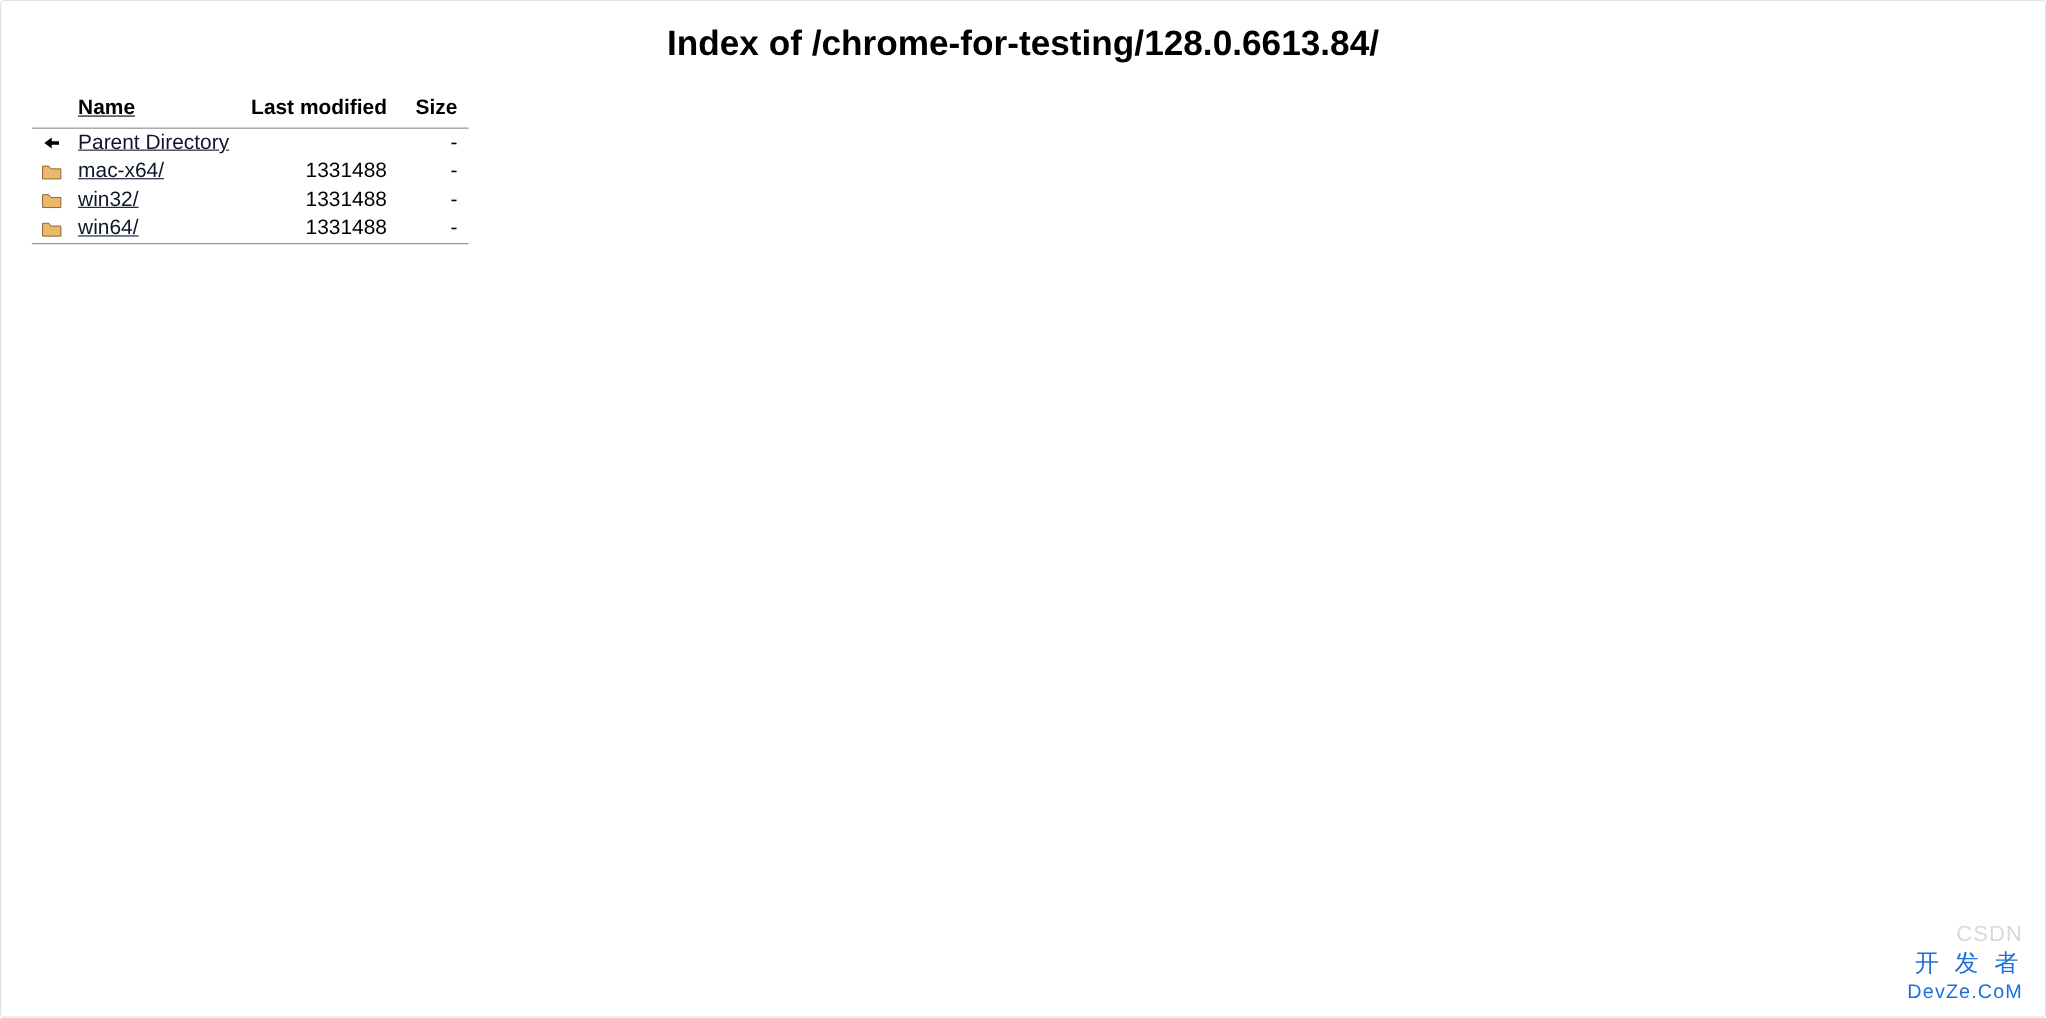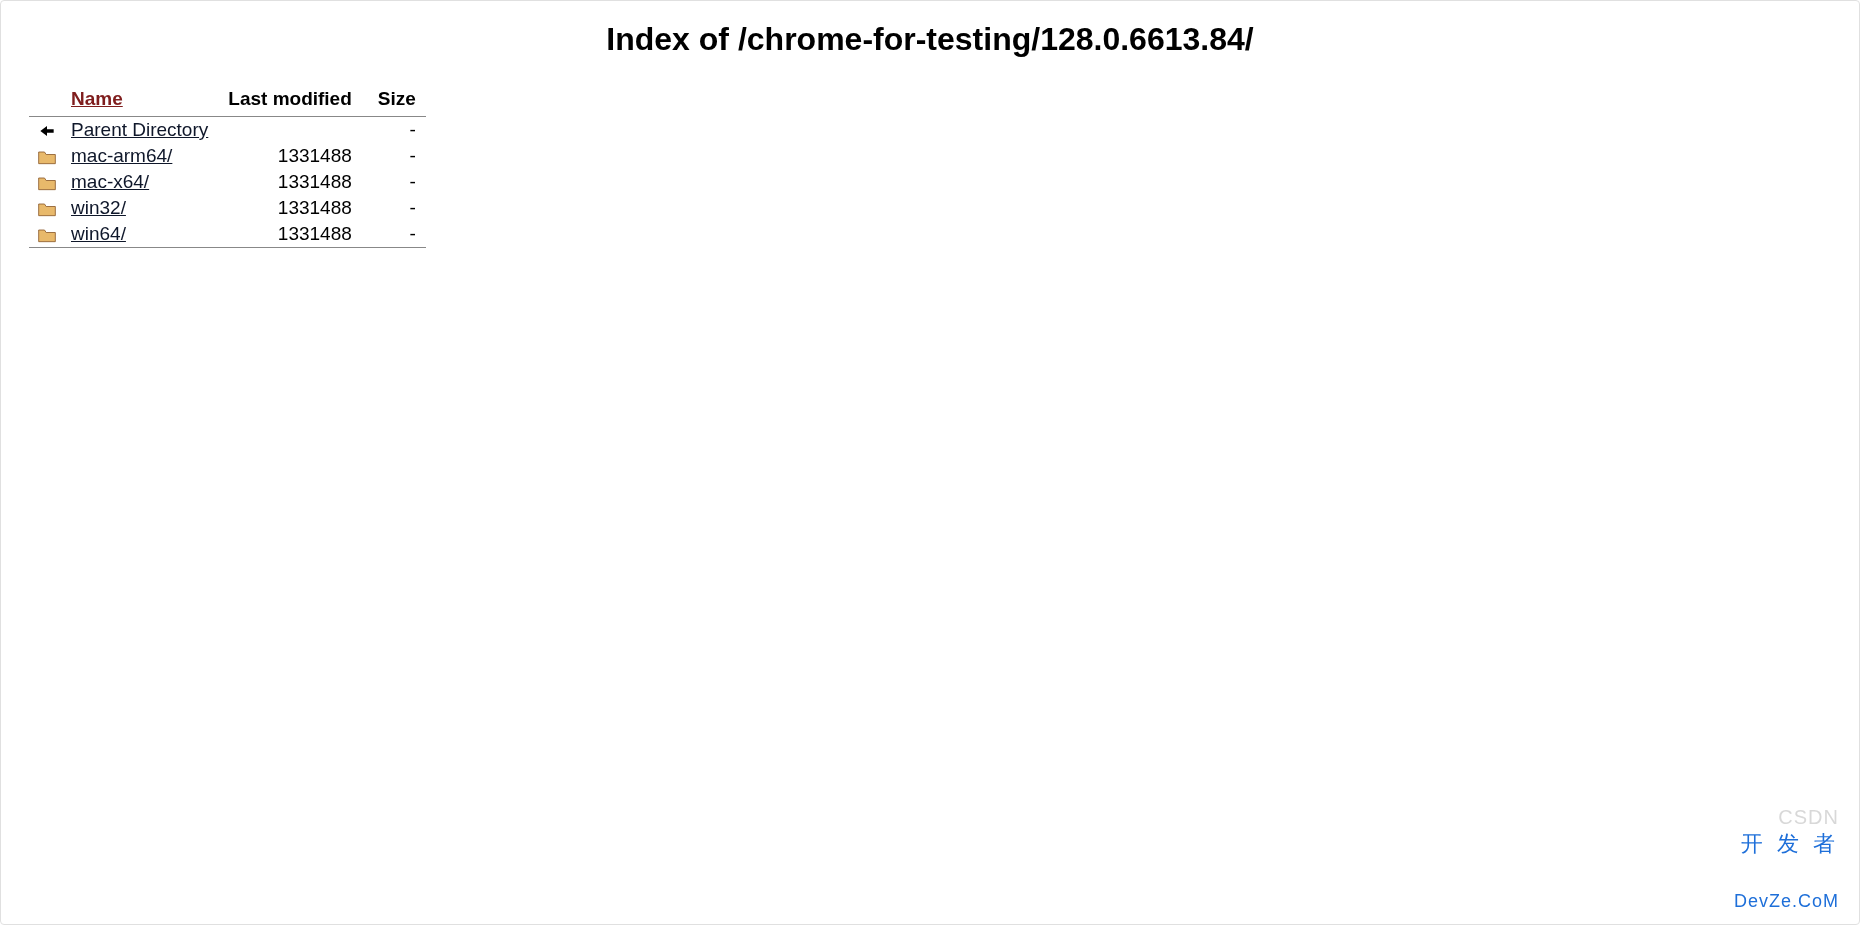--- a/index.html
+++ b/index.html
@@ -27,21 +27,21 @@
       border-collapse: collapse;
       margin-left: 18px;
     }
     th {
       padding: 6px 10px;
       font-weight: bold;
       font-size: 19px;
       text-align: center;
     }
     th a {
-      color: #7f1d1d;
+      color: #000000;
       text-decoration: underline;
     }
     td {
       padding: 2px 10px;
       font-size: 19px;
       vertical-align: middle;
     }
     td a {
       color: #0f172a;
       text-decoration: underline;
@@ -83,21 +83,20 @@
     .watermark-line2 {
       color: #1E6FD9;
       font-size: 22px;
       letter-spacing: 4px;
       font-weight: normal;
     }
     .watermark-line3 {
       color: #1E6FD9;
       font-size: 18px;
       letter-spacing: 1px;
-      margin-top: 32px;
     }
   </style>
 </head>
 <body>
 
 <h1>Index of /chrome-for-testing/128.0.6613.84/</h1>
 
 <table>
   <thead>
     <tr>
@@ -119,30 +118,20 @@
         <svg viewBox="0 0 24 24">
             <path d="M4 12 L12 6 L12 10 L20 10 L20 14 L12 14 L12 18 Z" fill="#000"></path>
           </svg>
       </td>
       <td class="col-name"><a href="#">Parent Directory</a></td>
       <td class="col-mod"></td>
       <td class="col-size">-</td>
     </tr>
 
 
-    <tr>
-      <td class="icon-cell">
-        <svg viewBox="0 0 24 24">
-            <path d="M2 6 L9 6 L11 9 L22 9 L22 20 L2 20 Z" fill="#E8B96B" stroke="#8B5A2B" stroke-width="1"></path>
-          </svg>
-      </td>
-      <td class="col-name"><a href="#">mac-arm64/</a></td>
-      <td class="col-mod">1331488</td>
-      <td class="col-size">-</td>
-    </tr>
 
     <tr>
       <td class="icon-cell">
         <svg viewBox="0 0 24 24">
             <path d="M2 6 L9 6 L11 9 L22 9 L22 20 L2 20 Z" fill="#E8B96B" stroke="#8B5A2B" stroke-width="1"></path>
           </svg>
       </td>
       <td class="col-name"><a href="#">mac-x64/</a></td>
       <td class="col-mod">1331488</td>
       <td class="col-size">-</td>

